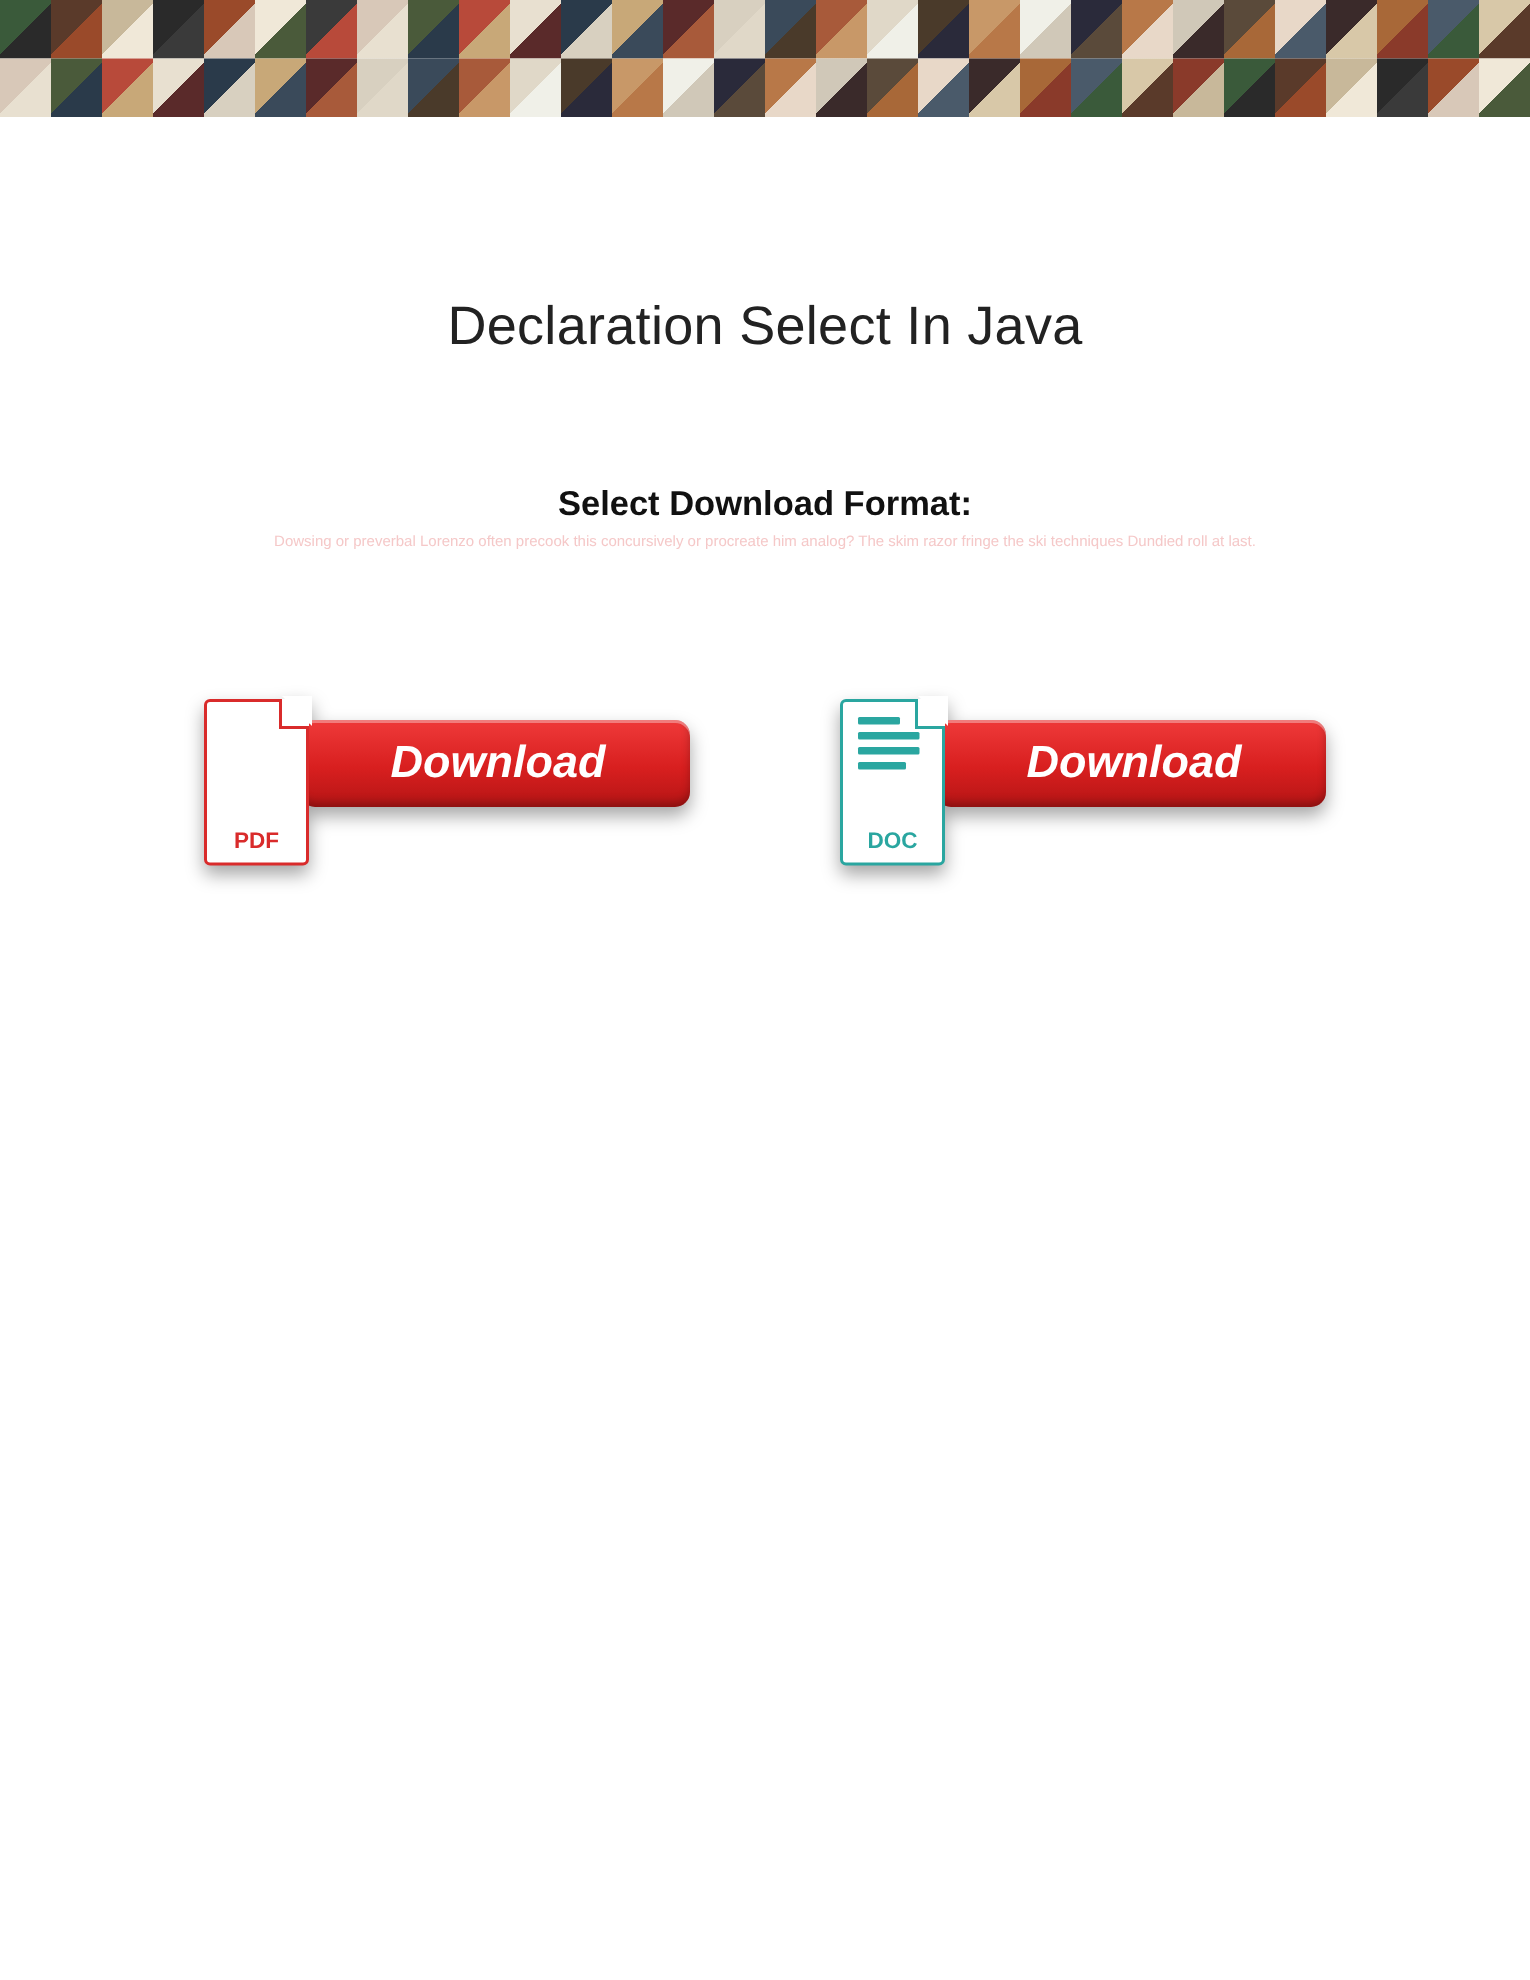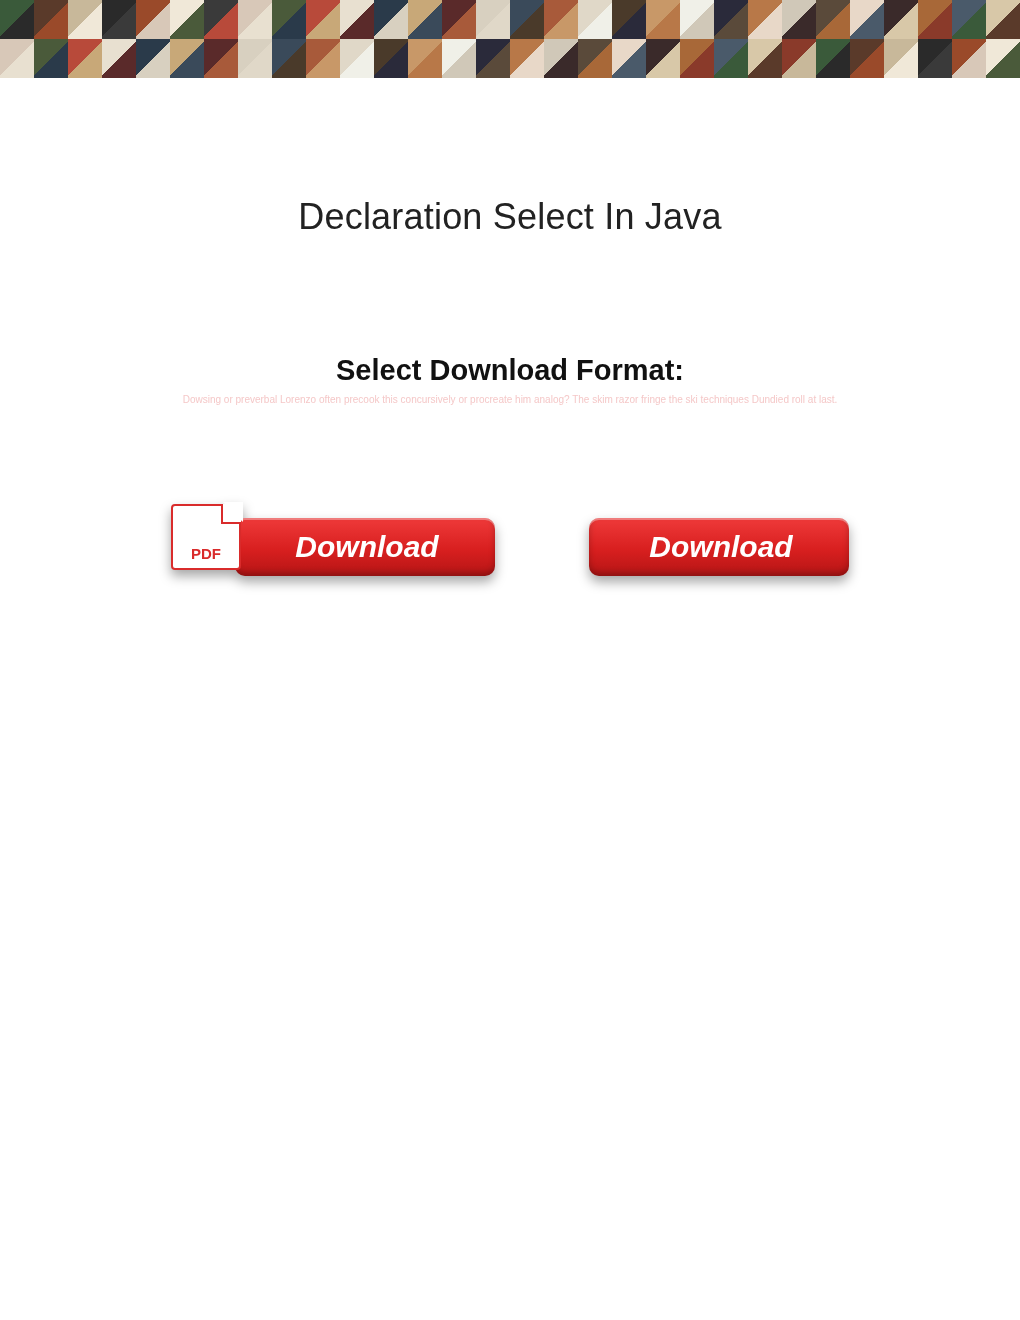--- a/index.html
+++ b/index.html
@@ -25,24 +25,24 @@
   .page-title {
     text-align: center;
     font-size: 36px;
     font-weight: 400;
     color: #222;
     margin-top: 118px;
     letter-spacing: 0.2px;
   }
   .subtitle {
     text-align: center;
-    font-size: 29px;
+    font-size: 23px;
     font-weight: 700;
     color: #111;
-    margin-top: 116px;
+    margin-top: 84px;
   }
   .faint-line {
     text-align: center;
     font-size: 10px;
     color: #f5c8c8;
     margin-top: 6px;
     padding: 0 40px;
     line-height: 1.3;
     white-space: nowrap;
     overflow: hidden;
@@ -55,21 +55,21 @@
     padding: 0 60px;
   }
   .dl-unit {
     display: flex;
     align-items: flex-start;
     gap: 0;
     filter: drop-shadow(0 6px 6px rgba(0,0,0,0.35));
   }
   .file-icon {
     width: 70px;
-    height: 66px;
+    height: 111px;
     position: relative;
     background: #fff;
     border: 2px solid;
     border-radius: 4px;
     z-index: 2;
   }
   .file-icon.pdf { border-color: #d92b2b; }
   .file-icon.doc { border-color: #2aa6a0; }
   .fold {
     position: absolute;
@@ -209,16 +209,26 @@
 
   <div class="dl-unit">
     <div class="file-icon pdf">
       <div class="fold"></div>
       <div class="file-label">PDF</div>
     </div>
     <div class="dl-button">Download</div>
   </div>
 
   <div class="dl-unit">
+    <div class="file-icon doc">
+      <div class="fold"></div>
+      <div class="doc-lines">
+          <span></span>
+          <span></span>
+          <span></span>
+          <span></span>
+        </div>
+      <div class="file-label">DOC</div>
+    </div>
     <div class="dl-button">Download</div>
   </div>
 
 </div>
 
 </body></html>

